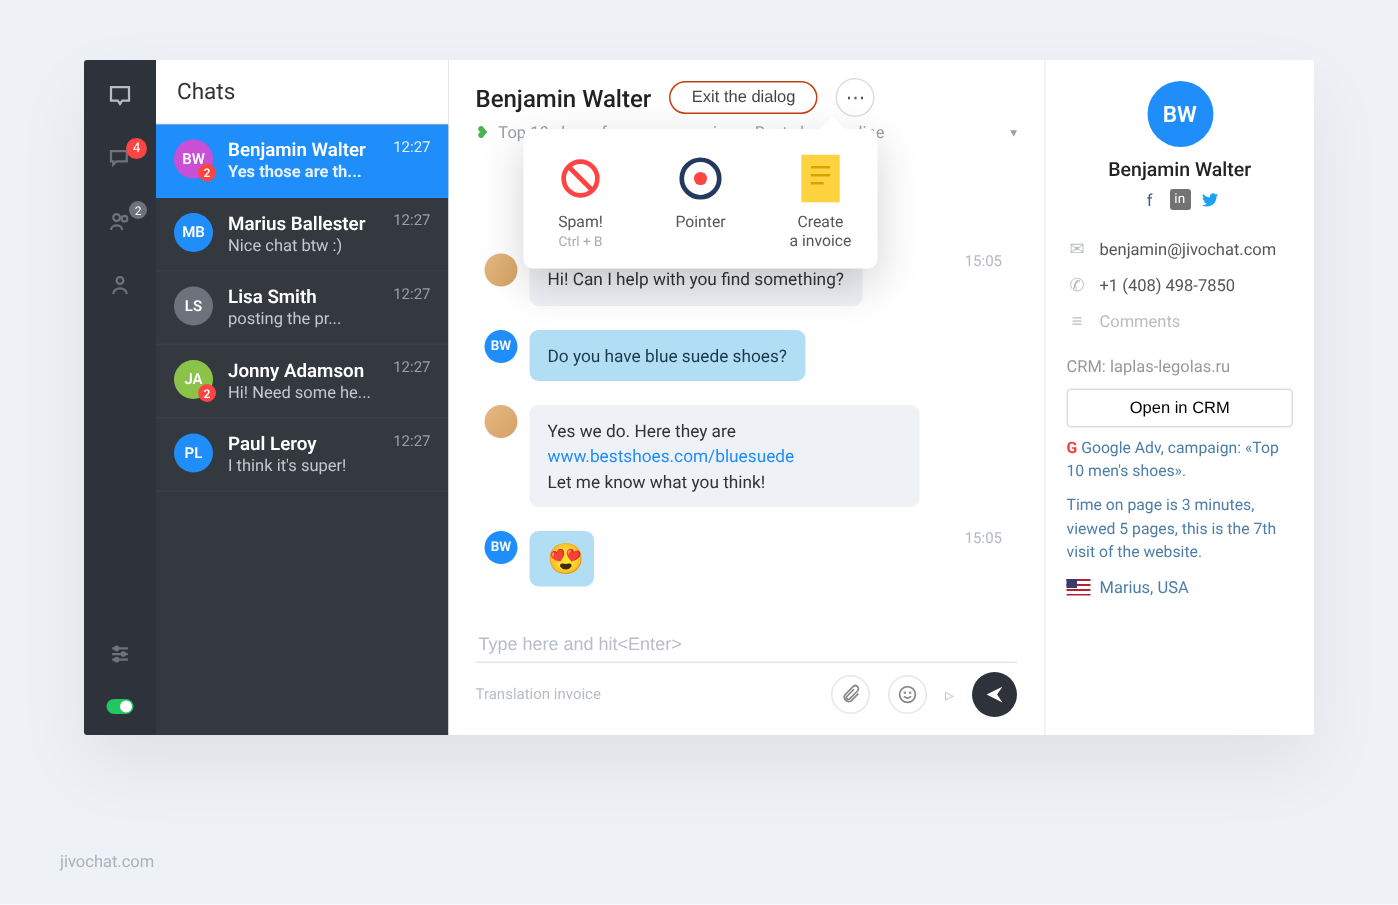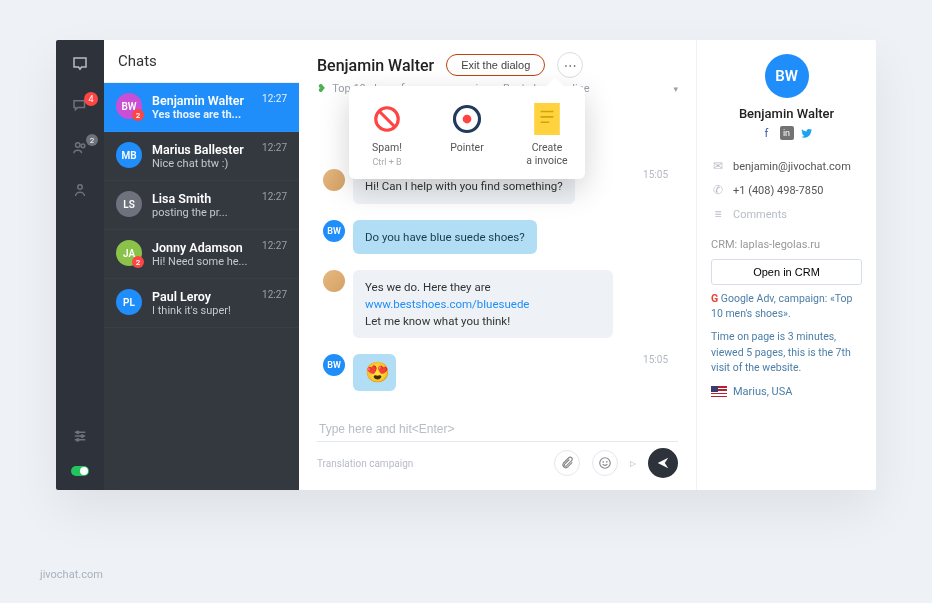--- a/index.html
+++ b/index.html
@@ -407,21 +407,21 @@
         <div class="msg-row">
     <div class="msg-ava blue">BW</div>
     <div class="bubble visitor emoji-bubble">😍</div>
     <span class="msg-time">15:05</span>
         </div>
       </div>
 
     <div class="composer">
       <input class="composer-input" placeholder="Type here and hit&lt;Enter&gt;" style="">
       <div class="composer-row">
-        <span class="composer-hint">Translation campaign</span>
+        <span class="composer-hint">Translation invoice</span>
         <div class="composer-icons">
           <div class="icon-btn">
             <svg width="14" height="14" viewBox="0 0 24 24" fill="none" stroke="currentColor" stroke-width="2">
                 <path d="M21 11l-8 8a5 5 0 01-7-7l9-9a3.5 3.5 0 115 5l-9 9a2 2 0 11-3-3l8-8"></path>
               </svg>
           </div>
           <div class="icon-btn">
             <svg width="14" height="14" viewBox="0 0 24 24" fill="none" stroke="currentColor" stroke-width="2">
                 <circle cx="12" cy="12" r="9"></circle>
                 <path d="M8 14s1.5 2 4 2 4-2 4-2"></path>

